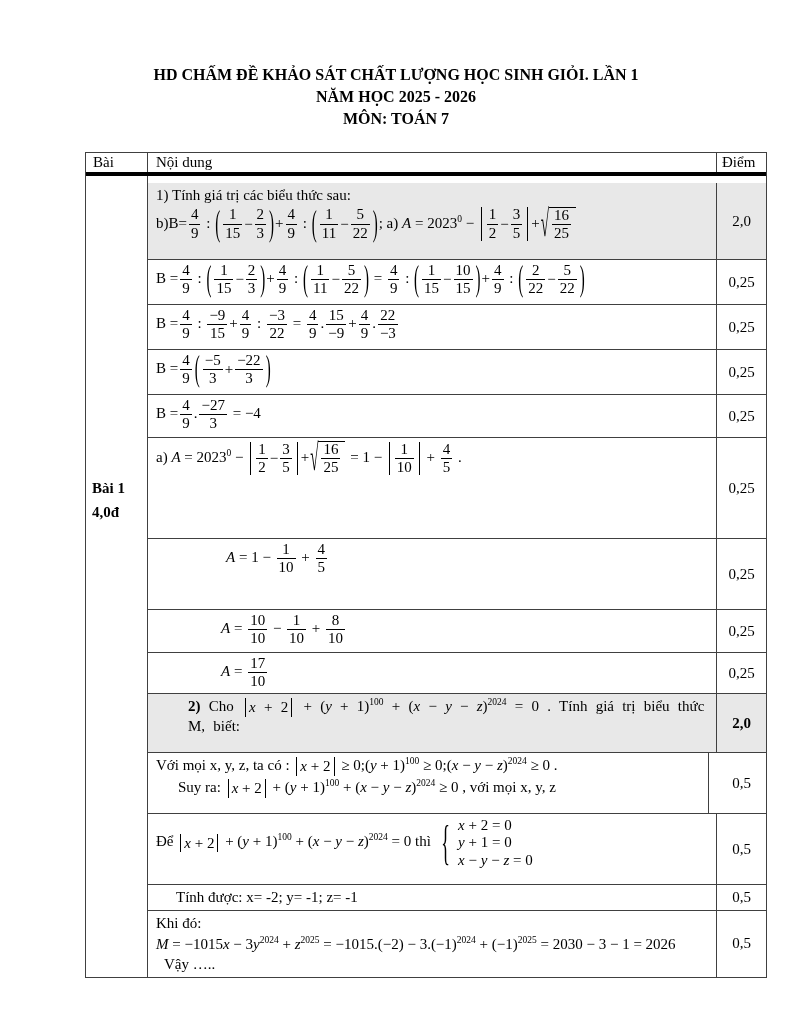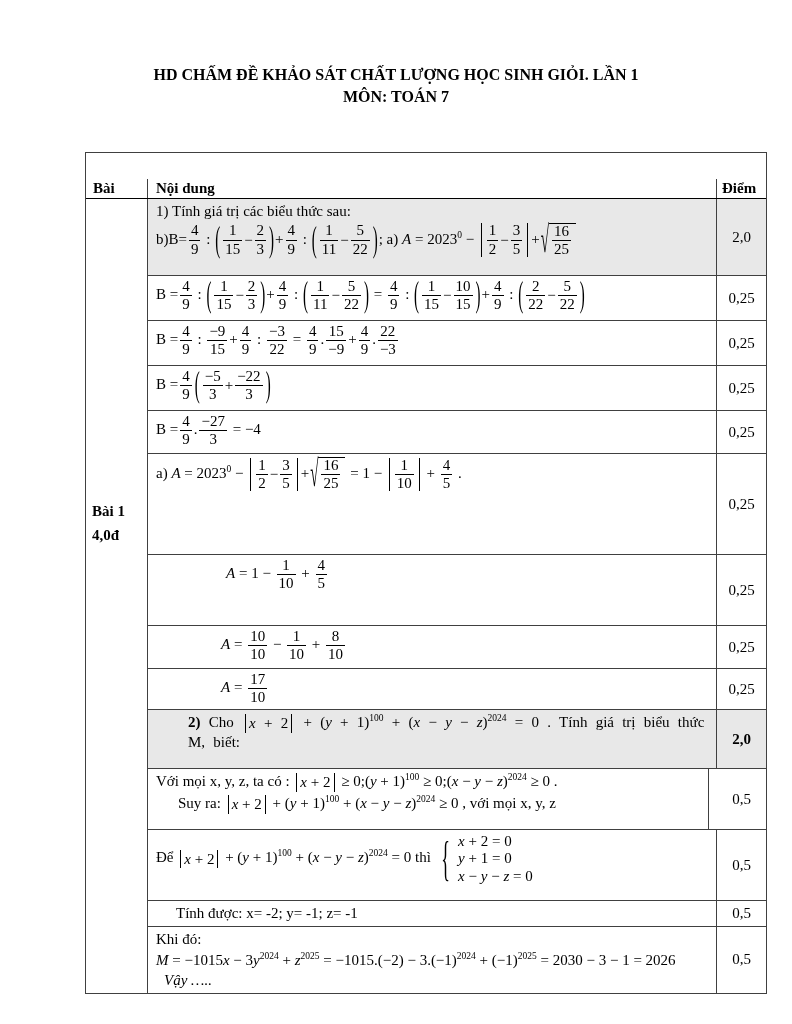--- a/index.html
+++ b/index.html
@@ -1,21 +1,21 @@
 <!DOCTYPE html>
 <html><head>
 <meta charset="utf-8">
 <style>
   html,body{margin:0;padding:0;background:#fff;}
   .page{position:relative;width:792px;height:1024px;background:#fff;overflow:hidden;
         font-family:"Liberation Serif","DejaVu Serif",serif;color:#000;font-size:15px;}
   .titles{margin-top:64px;text-align:center;font-weight:bold;font-size:16px;line-height:22px;}
   .tbl{position:absolute;left:85px;top:152px;width:682px;border:1.5px solid #404040;
        display:flex;flex-direction:column;box-sizing:border-box;}
-  .thead{display:flex;border-bottom:1px solid #000000;font-weight:bold;margin-top:26px;}
+  .thead{display:flex;border-bottom:4px solid #000000;font-weight:normal;}
   .th-bai{width:62px;padding:1px 0 1px 7px;border-right:1px solid #404040;box-sizing:border-box;}
   .th-nd{flex:1;padding:1px 8px;border-right:1px solid #404040;}
   .th-diem{width:49px;padding:1px 0 1px 5px;box-sizing:border-box;}
   .tbody{display:flex;}
   .bai-cell{width:62px;border-right:1px solid #404040;box-sizing:border-box;
             display:flex;flex-direction:column;align-items:flex-start;
             padding:300px 0 0 6px;font-weight:bold;line-height:24px;}
   .rows{flex:1;display:flex;flex-direction:column;}
   .trow{display:flex;border-bottom:1px solid #404040;}
   .trow:last-child{border-bottom:none;}
@@ -46,36 +46,37 @@
   .cbrace{display:inline-block;transform:scaleY(3.3) scaleX(1.2);margin:0 9px 0 5px;}
   .clines{display:inline-flex;flex-direction:column;gap:0;}
   .cline{line-height:1.15;}
 </style>
 </head>
 <body>
 
 <div class="page">
   <div class="titles">
     <div>HD CHẤM ĐỀ KHẢO SÁT CHẤT LƯỢNG HỌC SINH GIỎI. LẦN 1</div>
+    <div>NĂM HỌC 2025 - 2026</div>
     <div>MÔN: TOÁN 7</div>
   </div>
 
   <div class="tbl">
     <div class="thead">
       <div class="th-bai">Bài</div>
       <div class="th-nd">Nội dung</div>
       <div class="th-diem">Điểm</div>
     </div>
     <div class="tbody">
       <div class="bai-cell">
         <span>Bài 1</span>
         <span>4,0đ</span>
       </div>
       <div class="rows">
-          <div class="trow shaded" style="min-height: 76px;">
+          <div class="trow shaded" style="min-height: 76px; margin-top: 7px;">
             <div class="tcell-content">
               <div class="mline"><span class="mt">1) Tính giá trị các biểu thức sau:</span></div>
               <div class="mline"><span class="mt">b)B=</span><span class="frac">
                   <span class="fn">4</span>
                   <span class="fd">9</span>
                 </span><span class="mt"> : </span><span class="pg tall">
                   <span class="pch">(</span>
                   <span class="pin">
                     <span class="frac">
                       <span class="fn">1</span>
@@ -371,20 +372,20 @@
           <div class="trow" style="min-height: 24px;">
             <div class="tcell-content">
               <div class="mline" style="padding-left: 20px;"><span class="mt">Tính được: x= -2; y= -1; z= -1</span></div>
             </div>
             <div class="tcell-diem">0,5</div>
           </div>
           <div class="trow" style="min-height: 66px;">
             <div class="tcell-content">
               <div class="mline"><span class="mt">Khi đó:</span></div>
               <div class="mline"><span class="mt"><i class="mvar">M</i></span><span class="mt"> = −1015</span><span class="mt"><i class="mvar">x</i></span><span class="mt"> − 3</span><span class="mt"><i class="mvar">y</i></span><sup class="msup">2024</sup><span class="mt"> + </span><span class="mt"><i class="mvar">z</i></span><sup class="msup">2025</sup><span class="mt"> = −1015.(−2) − 3.(−1)</span><sup class="msup">2024</sup><span class="mt"> + (−1)</span><sup class="msup">2025</sup><span class="mt"> = 2030 − 3 − 1 = 2026</span></div>
-              <div class="mline" style="padding-left: 8px; font-style: italic;"><span class="mt">Vậy …..</span></div>
+              <div class="mline" style="padding-left: 8px;"><span class="mt">Vậy …..</span></div>
             </div>
             <div class="tcell-diem">0,5</div>
           </div>
         </div>
     </div>
   </div>
 </div>
 
 </body></html>

